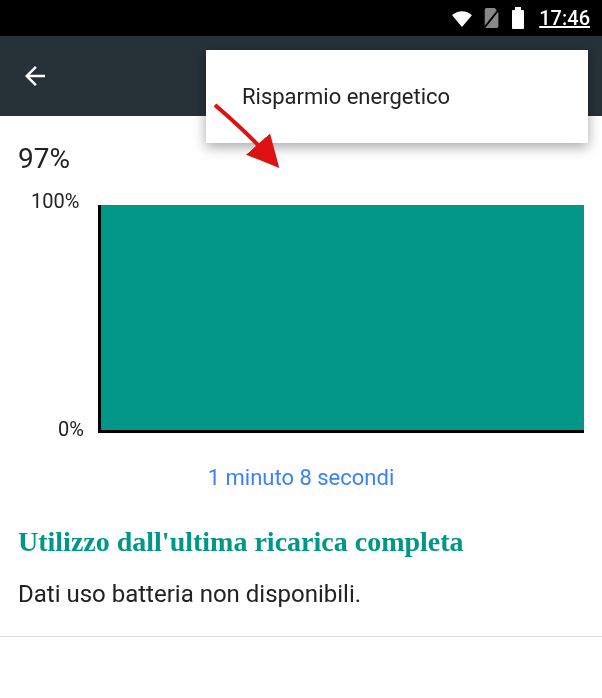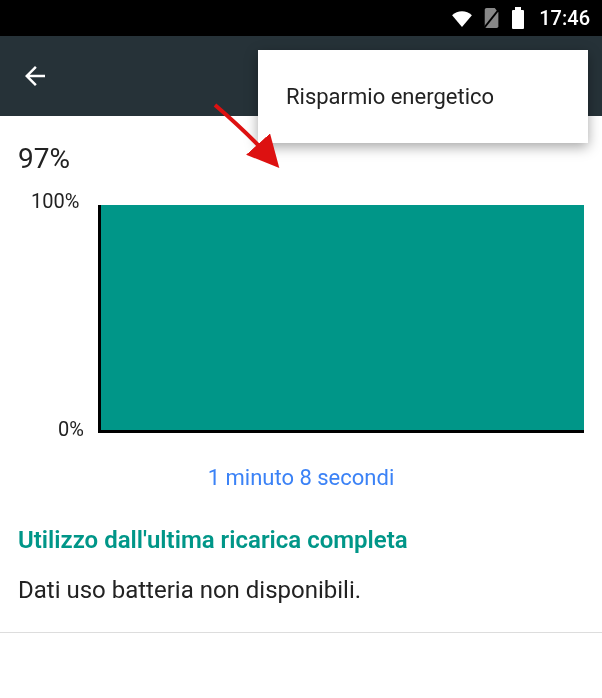--- a/index.html
+++ b/index.html
@@ -4,21 +4,21 @@
 <style>
   * { box-sizing: border-box; margin: 0; padding: 0; font-family: Roboto, -apple-system, Helvetica, Arial, sans-serif; }
   html, body { width: 602px; height: 698px; background: #fff; overflow: hidden; position: relative; }
 
   .status-bar {
     height: 36px; background: #000; color: #fff;
     display: flex; justify-content: flex-end; align-items: center;
     padding: 0 12px; gap: 10px; font-size: 20px; font-weight: 500;
   }
   .status-bar .icon svg { display: block; }
-  .status-bar .time { margin-left: 4px; }
+  .status-bar .time { margin-left: 4px; text-decoration: underline; }
 
   .app-bar {
     height: 80px; background: #263238; color: #fff;
     display: flex; align-items: center; padding: 0 20px; gap: 28px;
   }
   .app-bar .back svg { display: block; }
   .app-bar .title { font-size: 30px; font-weight: 600; }
 
   .content { padding: 16px 18px 0 18px; }
 
@@ -27,28 +27,28 @@
   .chart-area { position: relative; height: 260px; margin-bottom: 10px; }
   .y100 { position: absolute; left: 13px; top: -6px; font-size: 20px; color: #222; }
   .y0   { position: absolute; left: 40px; bottom: 14px; font-size: 20px; color: #222; }
   .axes {
     position: absolute; left: 80px; right: 0; top: 10px; bottom: 22px;
     border-left: 3px solid #000; border-bottom: 3px solid #000;
   }
   .fill { position: absolute; left: 0; right: 0; top: 0; bottom: 0; background: #009688; }
   .xlabel { text-align: center; font-size: 22px; color: #3b82f6; margin-top: 4px; }
 
-  .since { color: #009688; font-size: 24px; font-weight: 600; margin: 36px 0 22px 0; }
+  .since { color: #009688; font-size: 28px; font-weight: 600; margin: 36px 0 22px 0; font-family: Liberation Serif, serif; }
   .nodata { color: #222; font-size: 24px; margin-bottom: 28px; }
   .divider { height: 1px; background: #ddd; width: 100%; }
 
   .menu {
-    position: absolute; top: 50px; right: 14px; width: 330px;
+    position: absolute; top: 50px; right: 14px; width: 382px;
     background: #fff; box-shadow: 0 4px 12px rgba(0,0,0,.35);
-    padding: 14px 4px; z-index: 50;
+    padding: 14px 12px; z-index: 50;
   }
   .menu-item { padding: 20px 24px; font-size: 22px; color: #222; cursor: pointer; }
 
   .arrow { position: absolute; z-index: 60; }
 </style>
 </head>
 <body>
 
 <div class="status-bar">
   <span class="icon">

